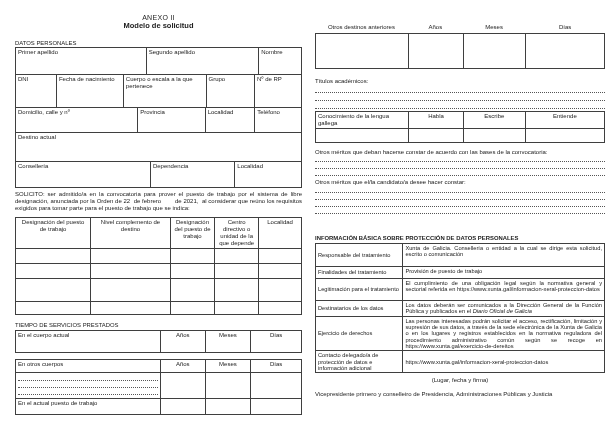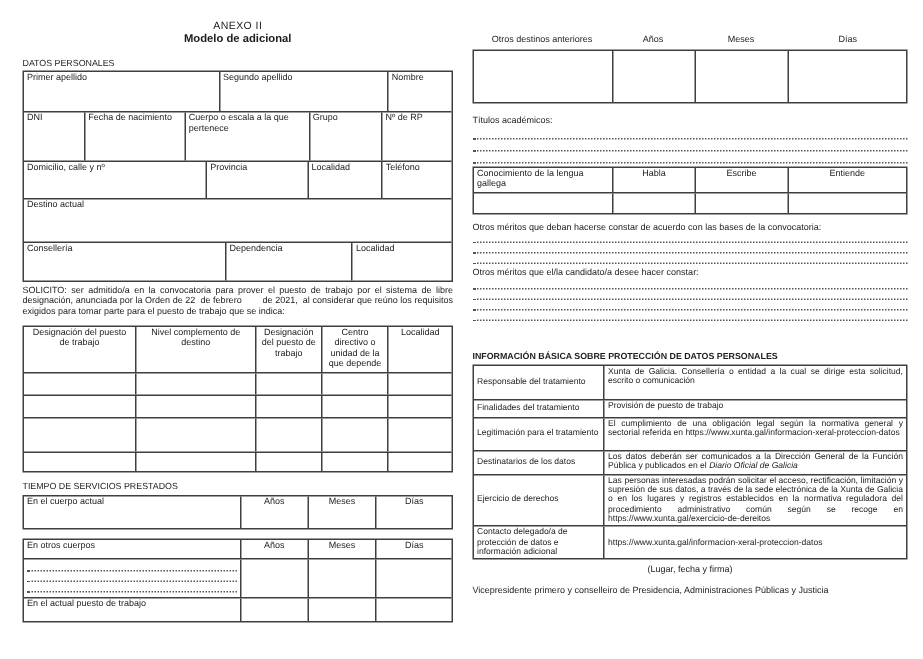--- a/index.html
+++ b/index.html
@@ -50,21 +50,21 @@
 </style>
 </head>
 <body>
 
 <div class="page">
 
   <div class="left-col">
 
     <div class="title-block">
       <div class="title-line1">ANEXO II</div>
-      <div class="title-line2">Modelo de adicional</div>
+      <div class="title-line2">Modelo de solicitud</div>
     </div>
 
     <div class="sec-label">DATOS PERSONALES</div>
 
     <div class="ftable">
       <div class="frow" style="min-height:26px">
         <div class="fcell" style="width:45.5%">Primer apellido</div>
         <div class="fcell" style="width:39.5%">Segundo apellido</div>
         <div class="fcell" style="width:15%">Nombre</div>
       </div>

